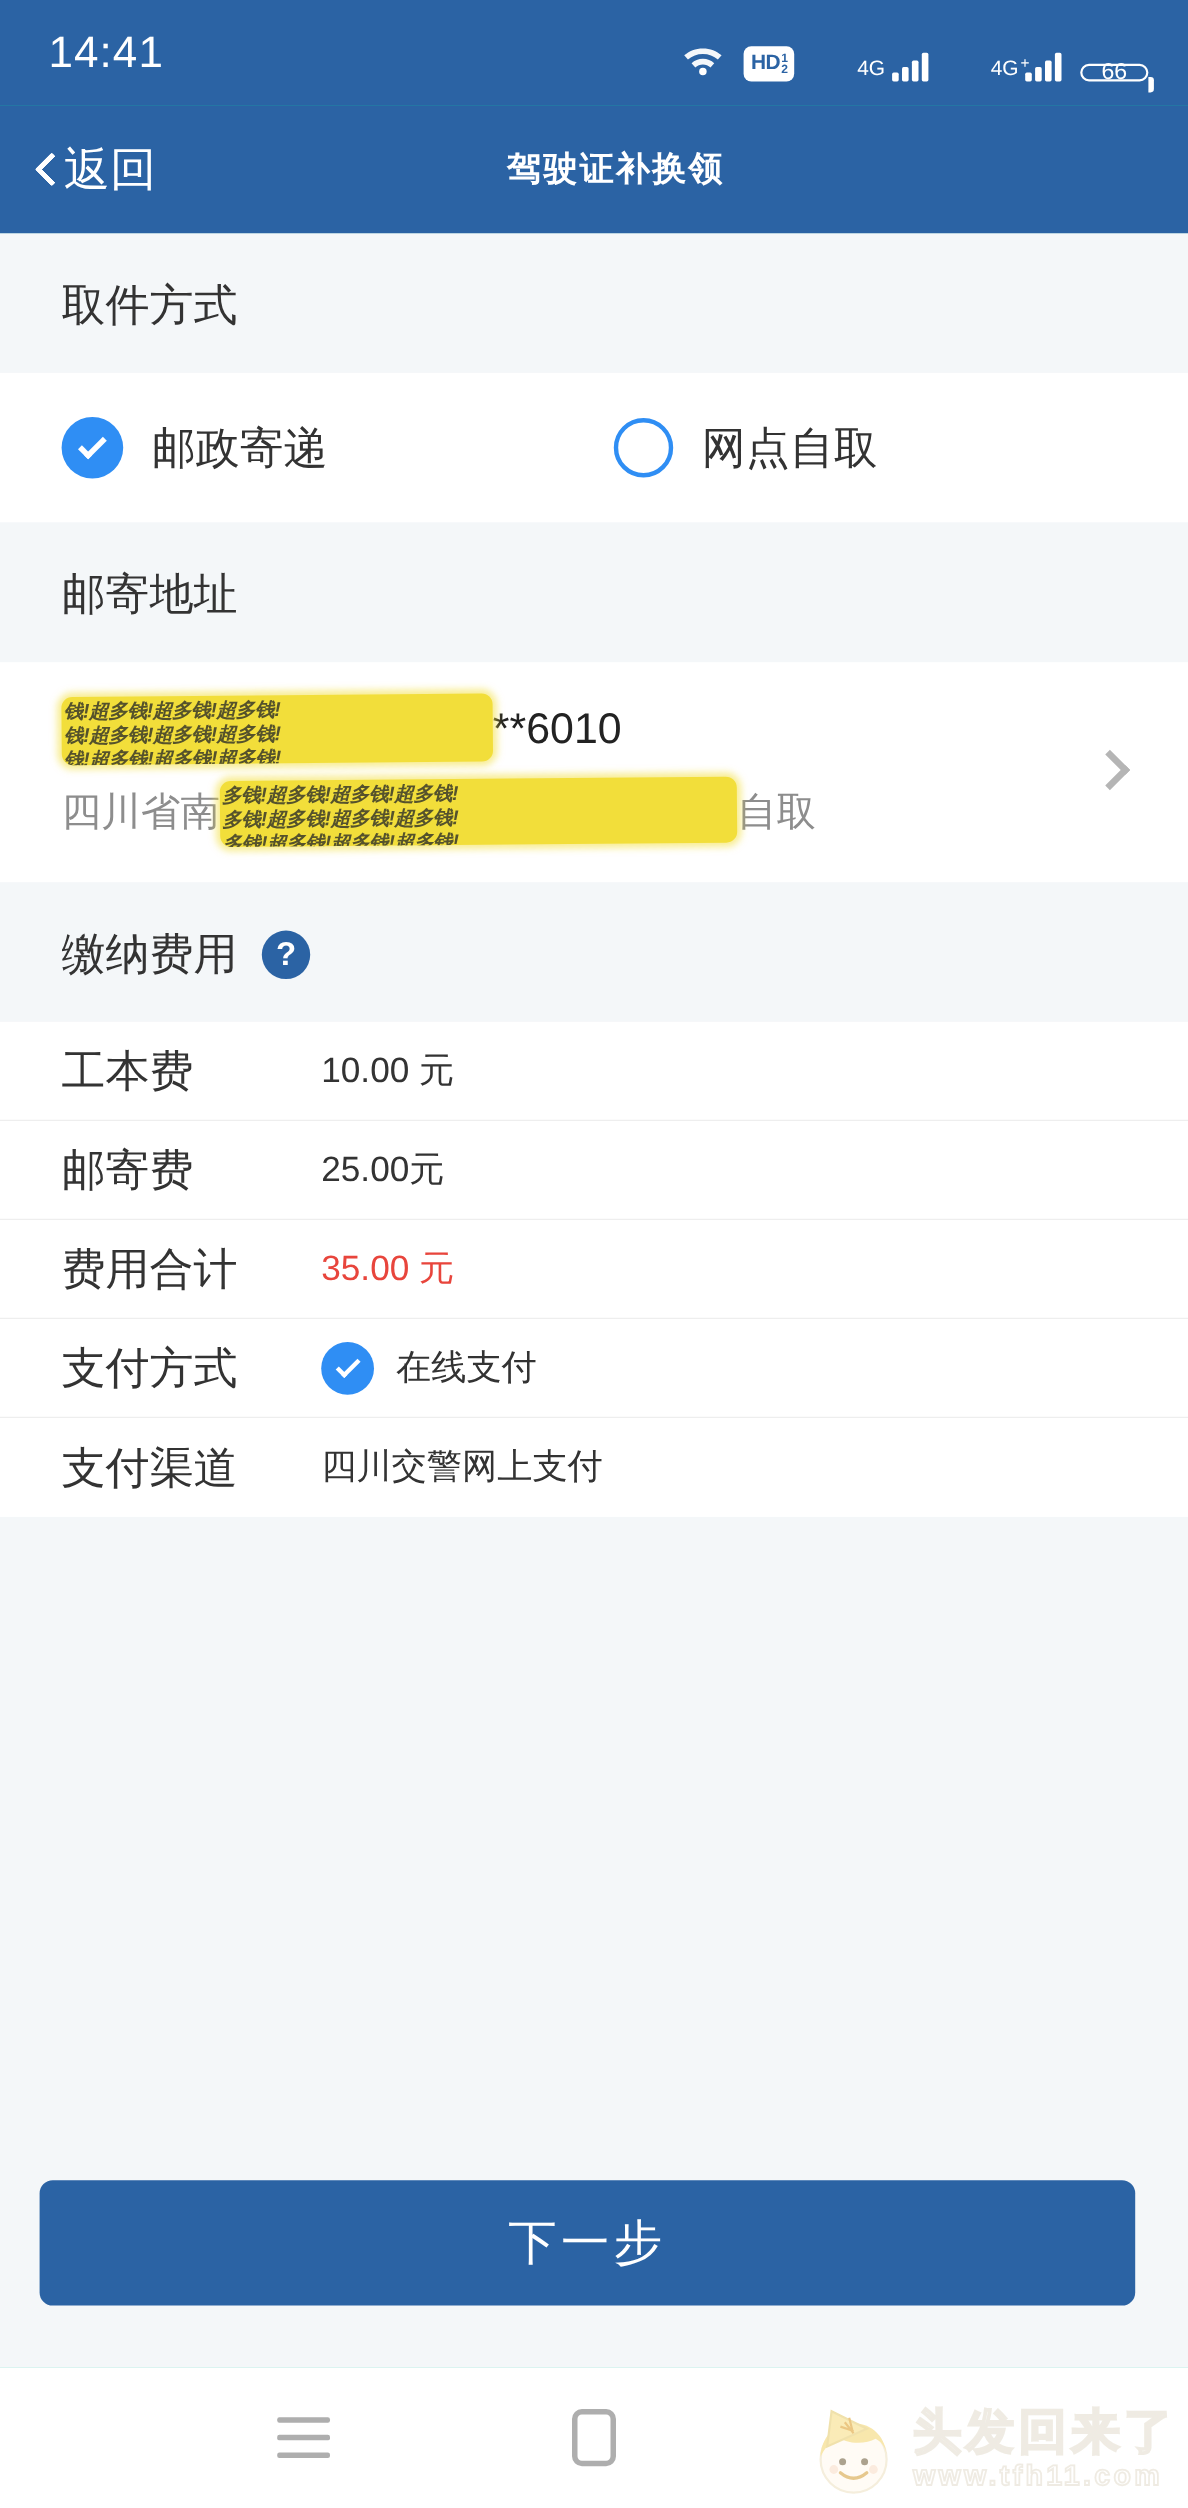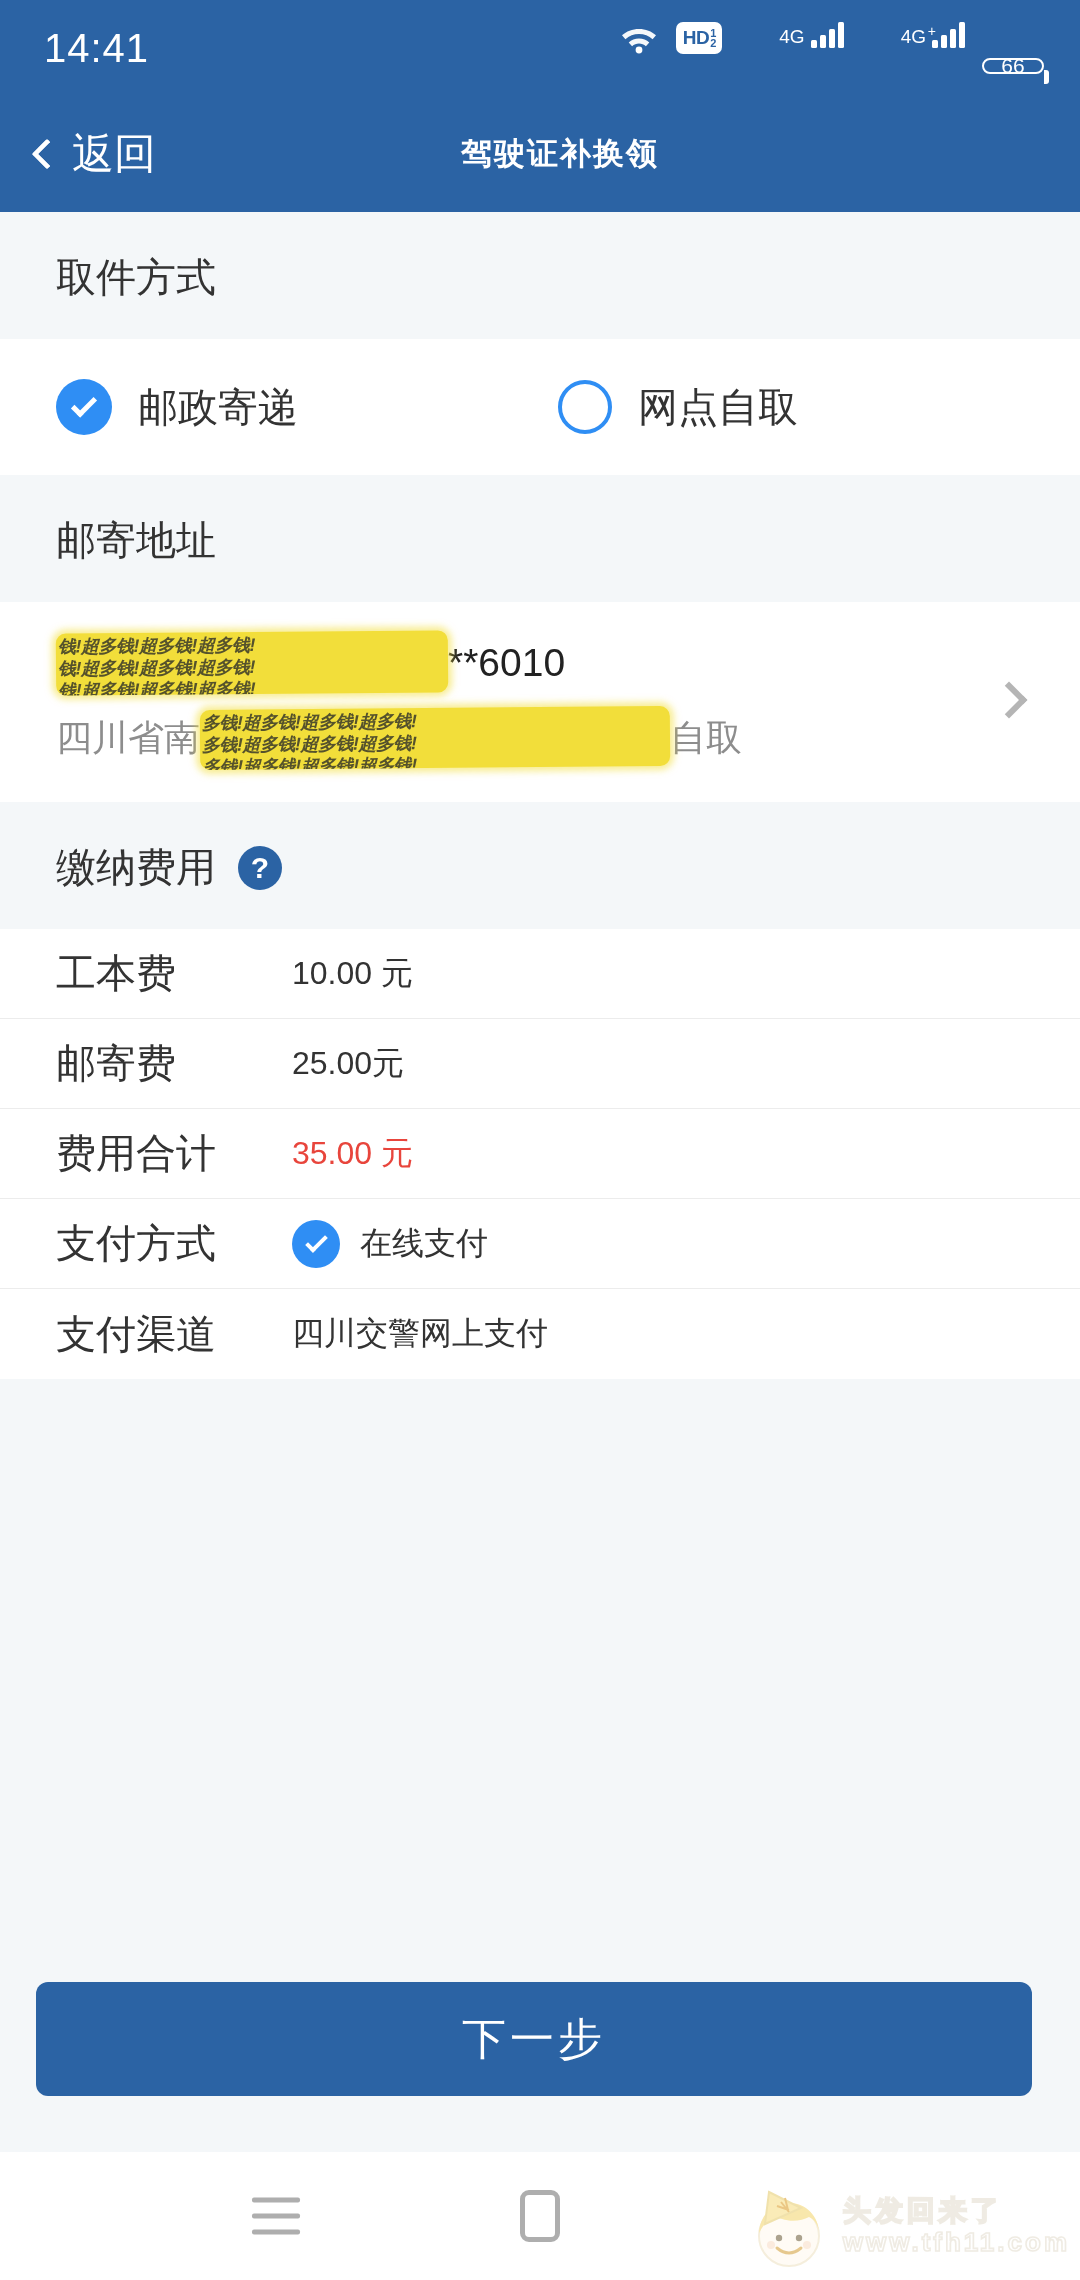--- a/index.html
+++ b/index.html
@@ -11,21 +11,21 @@
   }
   .phone { width:1080px; height:2280px; position:relative; display:flex; flex-direction:column; background:#14b8a6; }
 
   
   .statusbar {
     height:96px; background:#2B63A4; color:#ffffff;
     display:flex; align-items:center; justify-content:space-between;
     padding:0 36px 0 44px; flex:0 0 auto;
   }
   .clock { font-size:40px; letter-spacing:1px; font-weight:400; }
-  .status-icons { display:flex; align-items:flex-start; gap:17px; }
+  .status-icons { display:flex; align-items:flex-end; gap:17px; }
   .ic { display:block; }
 
   .hd-badge {
     width:46px; height:32px; border-radius:7px; background:#ffffff;
     color:#2B63A4; font-size:19px; font-weight:700;
     display:flex; align-items:center; justify-content:center; letter-spacing:-.5px;
   }
   .hd-badge .frac { display:inline-flex; flex-direction:column; font-size:11px; line-height:.95; margin-left:1px; font-weight:700; }
 
   .sig-wrap { display:flex; flex-direction:column; align-items:flex-start;margin-left:40px; }
@@ -47,21 +47,21 @@
   .battery::after {
     content:""; position:absolute; right:-7px; top:10px;
     width:5px; height:14px; background:#ffffff; border-radius:0 3px 3px 0;
   }
 
   
   .titlebar {
     height:116px; background:#2B63A4; color:#ffffff;
     display:flex; align-items:center; position:relative; flex:0 0 auto;
   }
-  .back-btn { display:flex; align-items:center; gap:14px; padding-left:36px; cursor:pointer; }
+  .back-btn { display:flex; align-items:center; padding-left:36px; cursor:pointer; }
   .chev-left { width:22px; height:22px; border-left:5px solid #fff; border-bottom:5px solid #fff; transform:rotate(45deg); border-radius:2px; }
   .back-label { font-size:42px; font-weight:400; }
   .page-title {
     position:absolute; left:0; right:0; text-align:center;
     font-size:31px; font-weight:600; letter-spacing:2px; pointer-events:none;padding-left:40px;
   }
 
   
   .content { flex:1 1 auto; background:#F4F7F9; display:flex; flex-direction:column; overflow:hidden; }
 
@@ -147,21 +147,21 @@
     width:40px; height:52px; border:5px solid #aeaeae; border-radius:9px; cursor:pointer;
   }
 
   
   .watermark {
     position:absolute; right:10px; bottom:6px;
     display:flex; align-items:center; gap:6px; opacity:.62; pointer-events:none;
   }
   .wm-face { position:relative; width:96px; height:96px; flex:0 0 auto; }
   .wm-text { display:flex; flex-direction:column; line-height:1; }
-  .wm-title { font-size:28px; color:#ffffff; -webkit-text-stroke:2px #e6e0d2; letter-spacing:4px; font-weight:700; }
+  .wm-title { font-size:44px; color:#ffffff; -webkit-text-stroke:2px #e6e0d2; letter-spacing:4px; font-weight:700; }
   .wm-url { font-size:26px; color:#ffffff; -webkit-text-stroke:1.6px #e6e0d2; letter-spacing:3px; font-weight:700; margin-top:4px; }
 </style>
 </head>
 <body>
 
 <div class="phone">
 
   <div class="statusbar">
     <div class="clock">14:41</div>
     <div class="status-icons">

